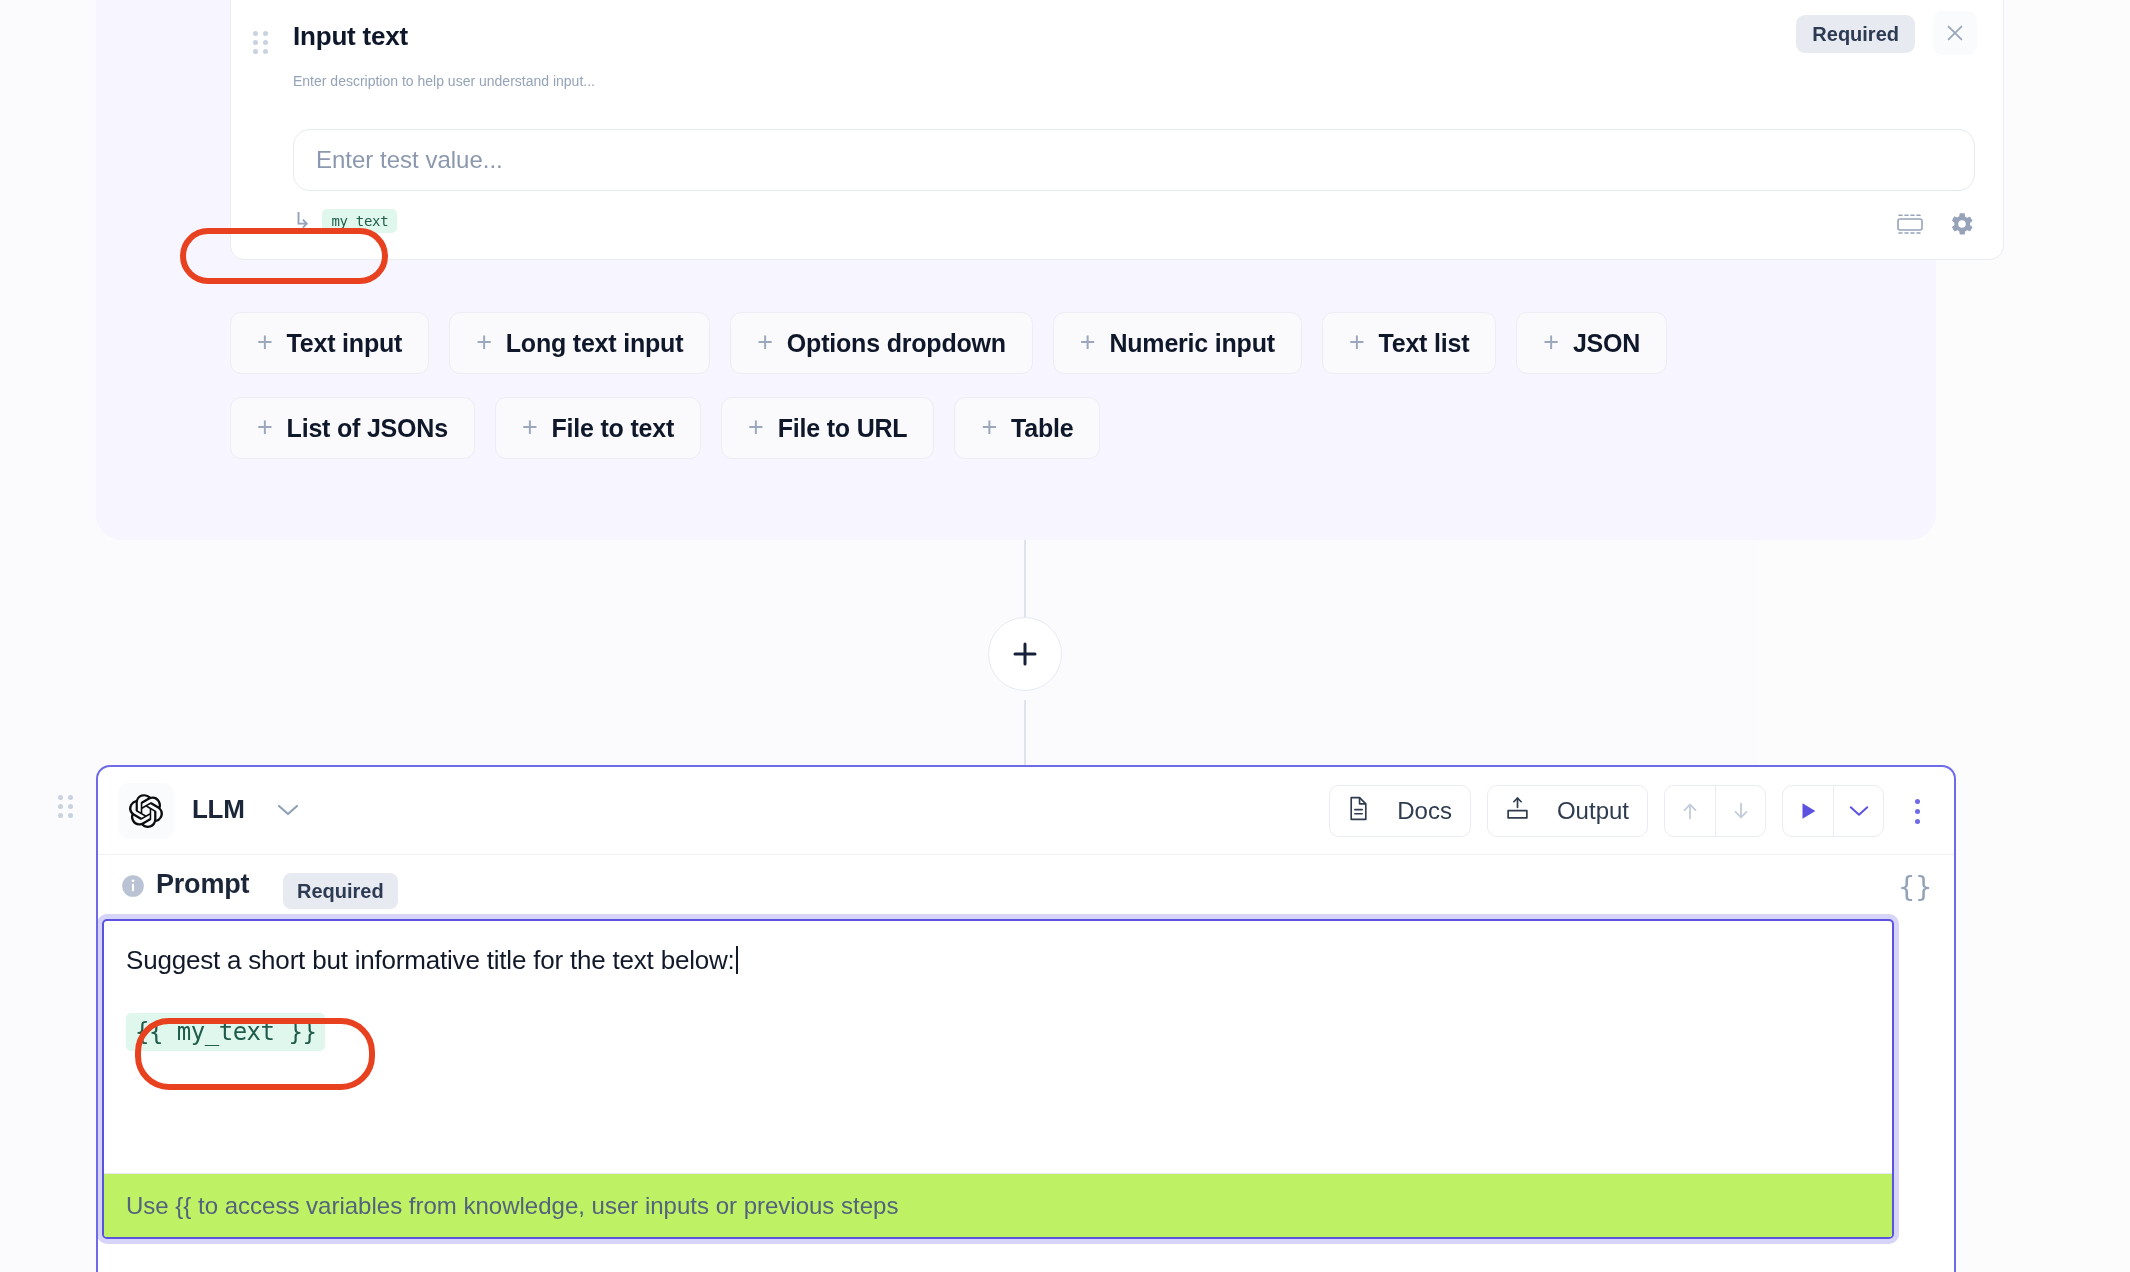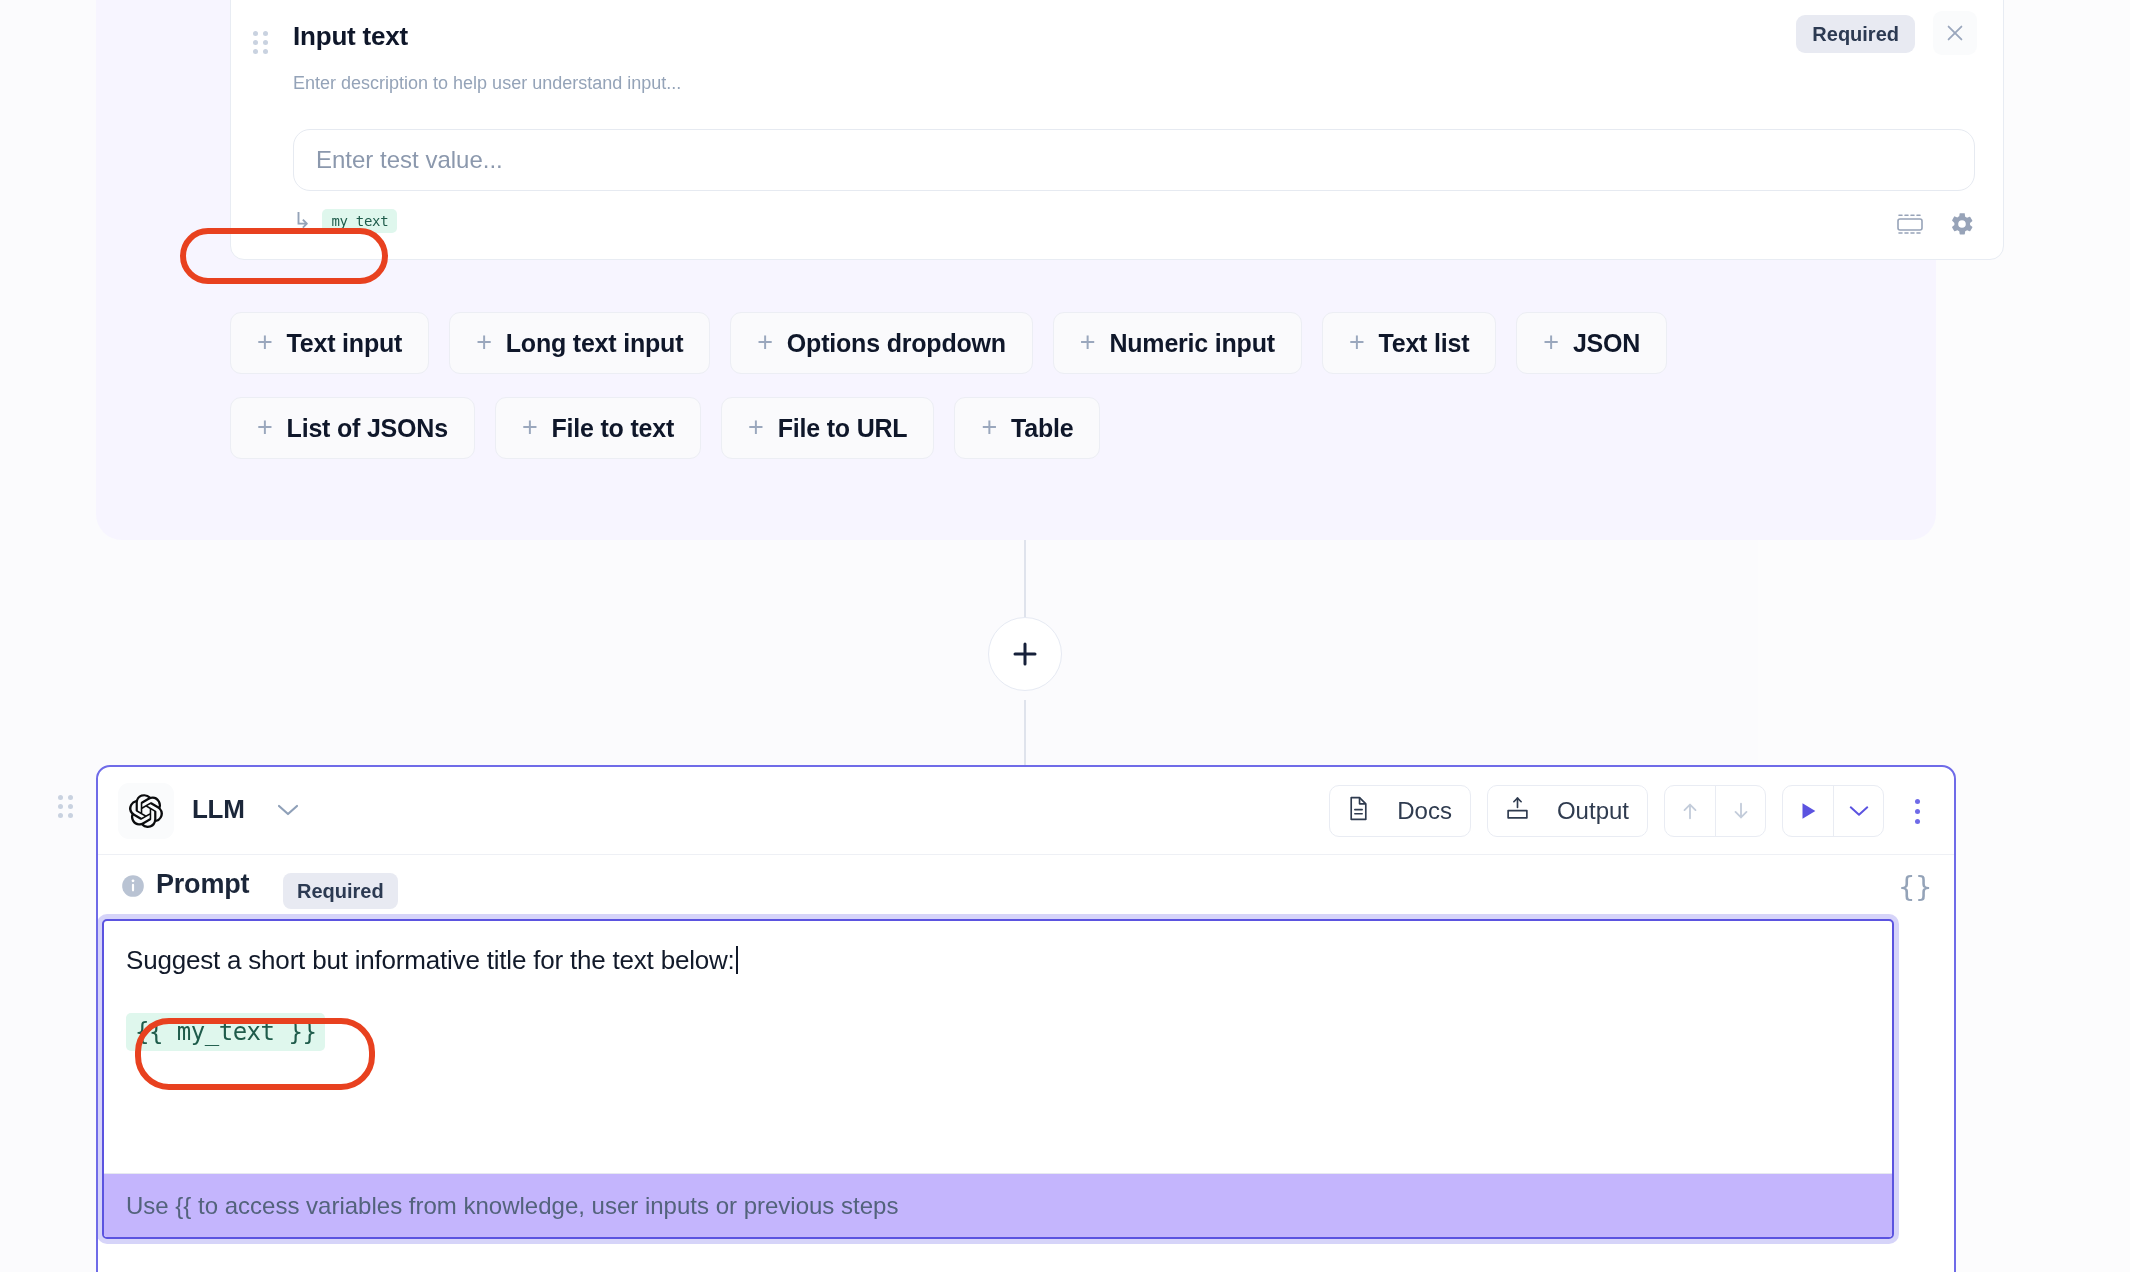--- a/index.html
+++ b/index.html
@@ -64,21 +64,21 @@
     font-size: 26px;
     font-weight: 700;
     color: #0f172a;
     letter-spacing: -0.2px;
   }
 
   .card-desc {
     position: absolute;
     left: 62px;
     top: 92px;
-    font-size: 18px;
+    font-size: 14px;
     color: #94a3b8;
     font-weight: 400;
   }
 
   .required-badge {
     position: absolute;
     right: 88px;
     top: 34px;
     background: #e8eaf2;
     color: #2c3a52;
@@ -406,21 +406,21 @@
     border-radius: 5px;
     letter-spacing: -0.5px;
   }
 
   .prompt-hint {
     position: absolute;
     left: 0;
     bottom: 0;
     width: 100%;
     height: 64px;
-    background: #c4b5fd;
+    background: #bef264;
     border-top: 1.5px solid #e6e9f0;
     display: flex;
     align-items: center;
     padding-left: 22px;
     font-size: 24px;
     color: #53637c;
   }
 
   
   .annot {

